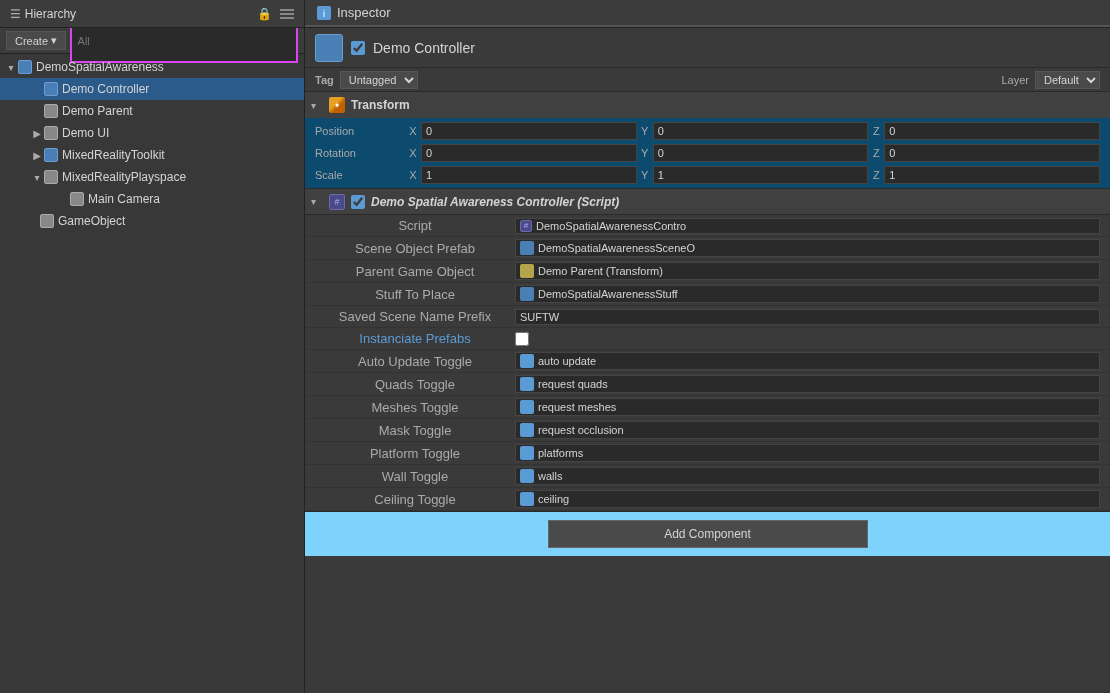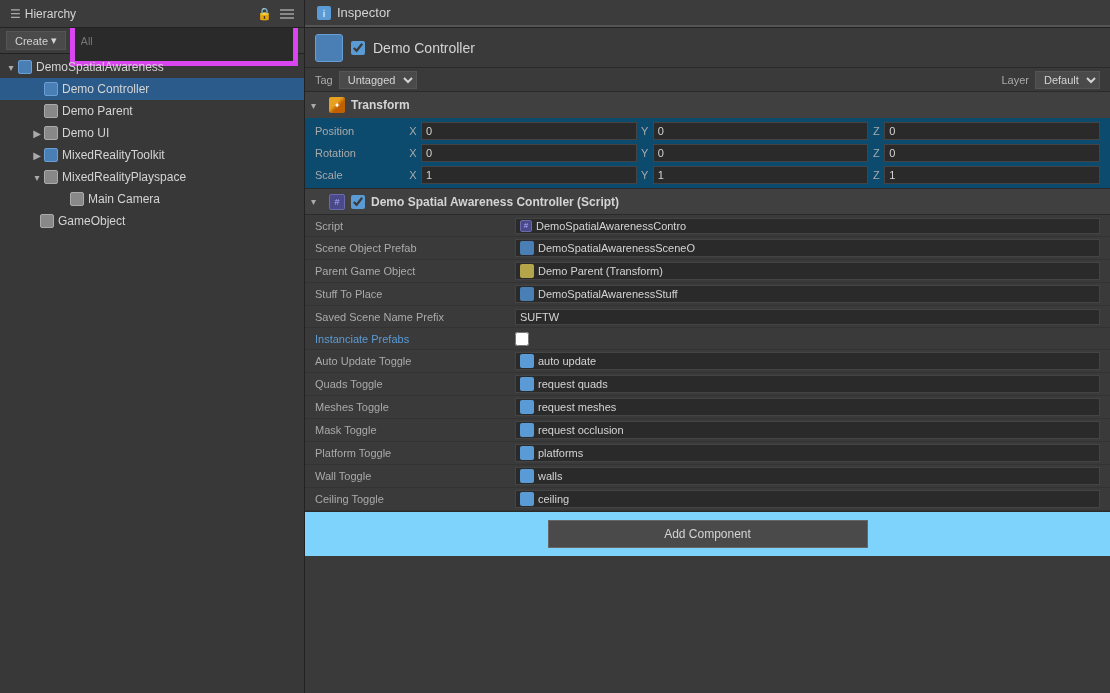--- a/index.html
+++ b/index.html
@@ -96,21 +96,21 @@
       font-size: 11px;
       cursor: pointer;
       display: flex;
       align-items: center;
       gap: 3px;
     }
 
     .search-box {
       flex: 1;
       background: #2a2a2a;
-      border: 5px solid #d946ef;
+      border: 2px solid #d946ef;
       color: #d4d4d4;
       padding: 20px 6px;
       font-size: 11px;
       height: 18px;
     }
 
     .hierarchy-tree {
       flex: 1;
       overflow-y: auto;
       padding: 2px 0;
@@ -198,21 +198,21 @@
     .tag-layer-row {
       display: flex;
       align-items: center;
       height: 24px;
       padding: 0 10px;
       background: #3a3a3a;
       border-bottom: 1px solid #2a2a2a;
       gap: 6px;
     }
 
-    .tag-label { color: #aaa; font-size: 11px; }
+    .tag-label { color: #aaa; font-size: 11px; font-weight: bold; }
     .tag-select {
       background: #4a4a4a;
       border: 1px solid #555;
       color: #d4d4d4;
       font-size: 11px;
       padding: 1px 4px;
       height: 18px;
     }
 
     .layer-label { color: #aaa; font-size: 11px; margin-left: auto; }
@@ -343,40 +343,42 @@
     .script-checkbox {
       width: 14px;
       height: 14px;
       accent-color: #5b9bd5;
     }
 
     .script-name {
       font-size: 12px;
       font-weight: bold;
       color: #d4d4d4;
+      font-style: italic;
     }
 
     
     .script-fields {
       background: #3a3a3a;
     }
 
     .field-row {
       display: flex;
       align-items: center;
       min-height: 22px;
       padding: 2px 10px;
       border-bottom: 1px solid #333;
     }
 
     .field-label {
       width: 200px;
       color: #aaa;
-      font-size: 11px;
+      font-size: 13px;
       flex-shrink: 0;
+      text-align: center;
     }
 
     .field-label.link-style {
       color: #5b9bd5;
       cursor: pointer;
     }
 
     .field-value {
       flex: 1;
       color: #d4d4d4;

